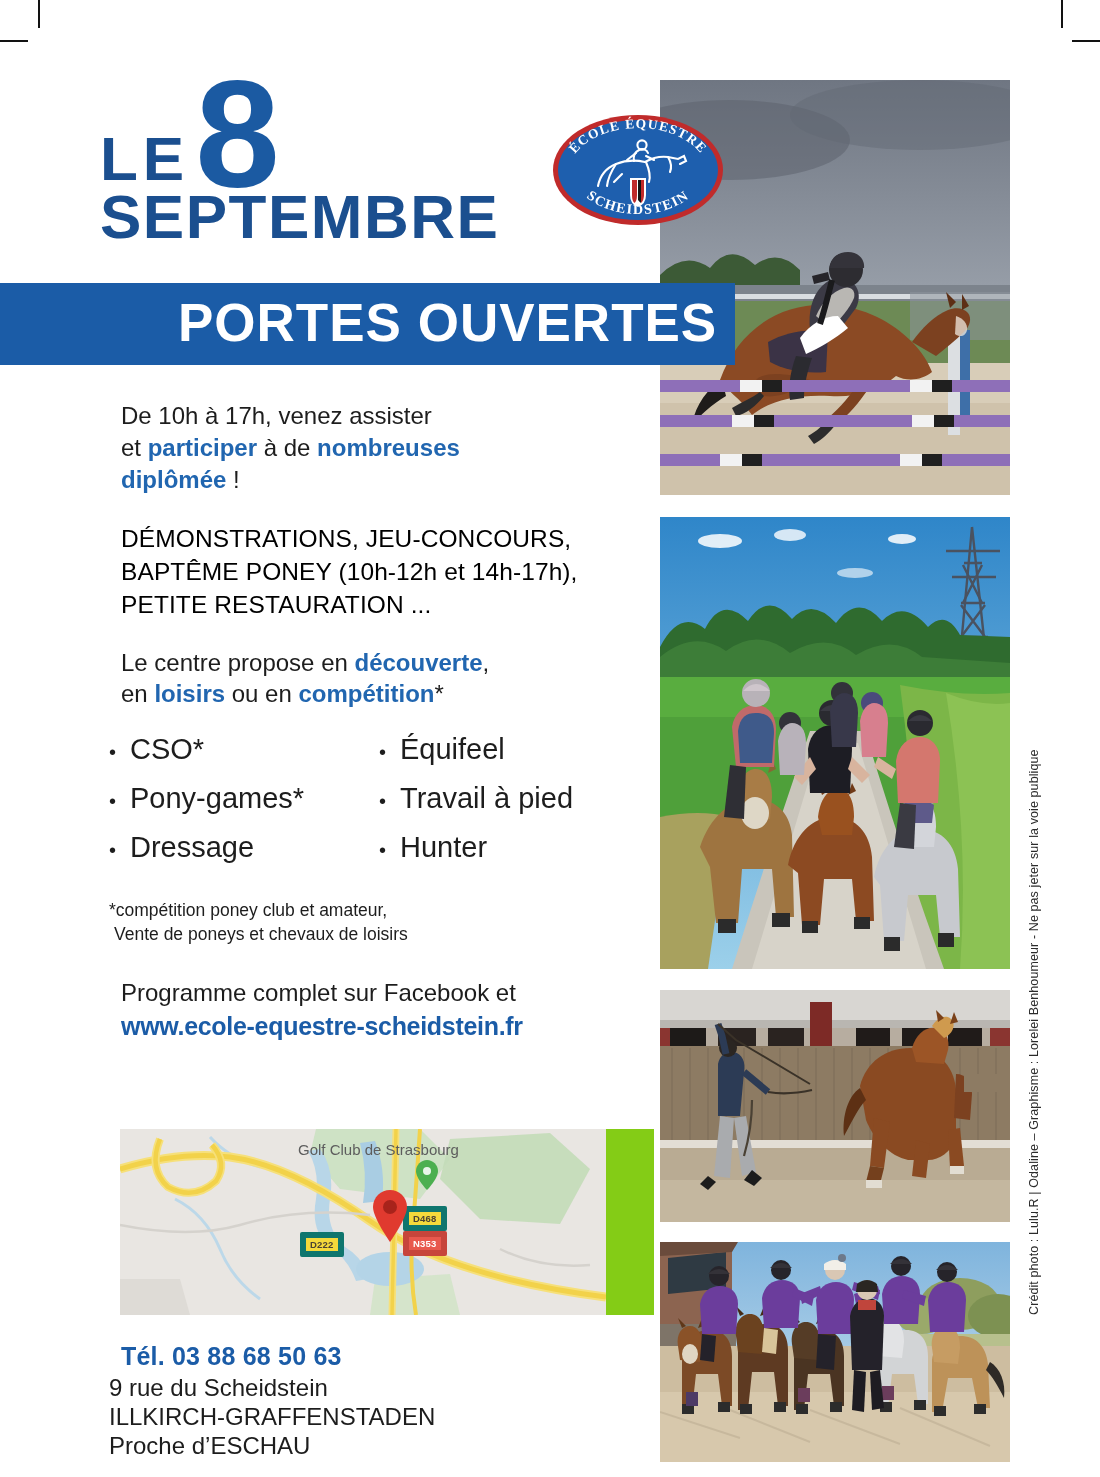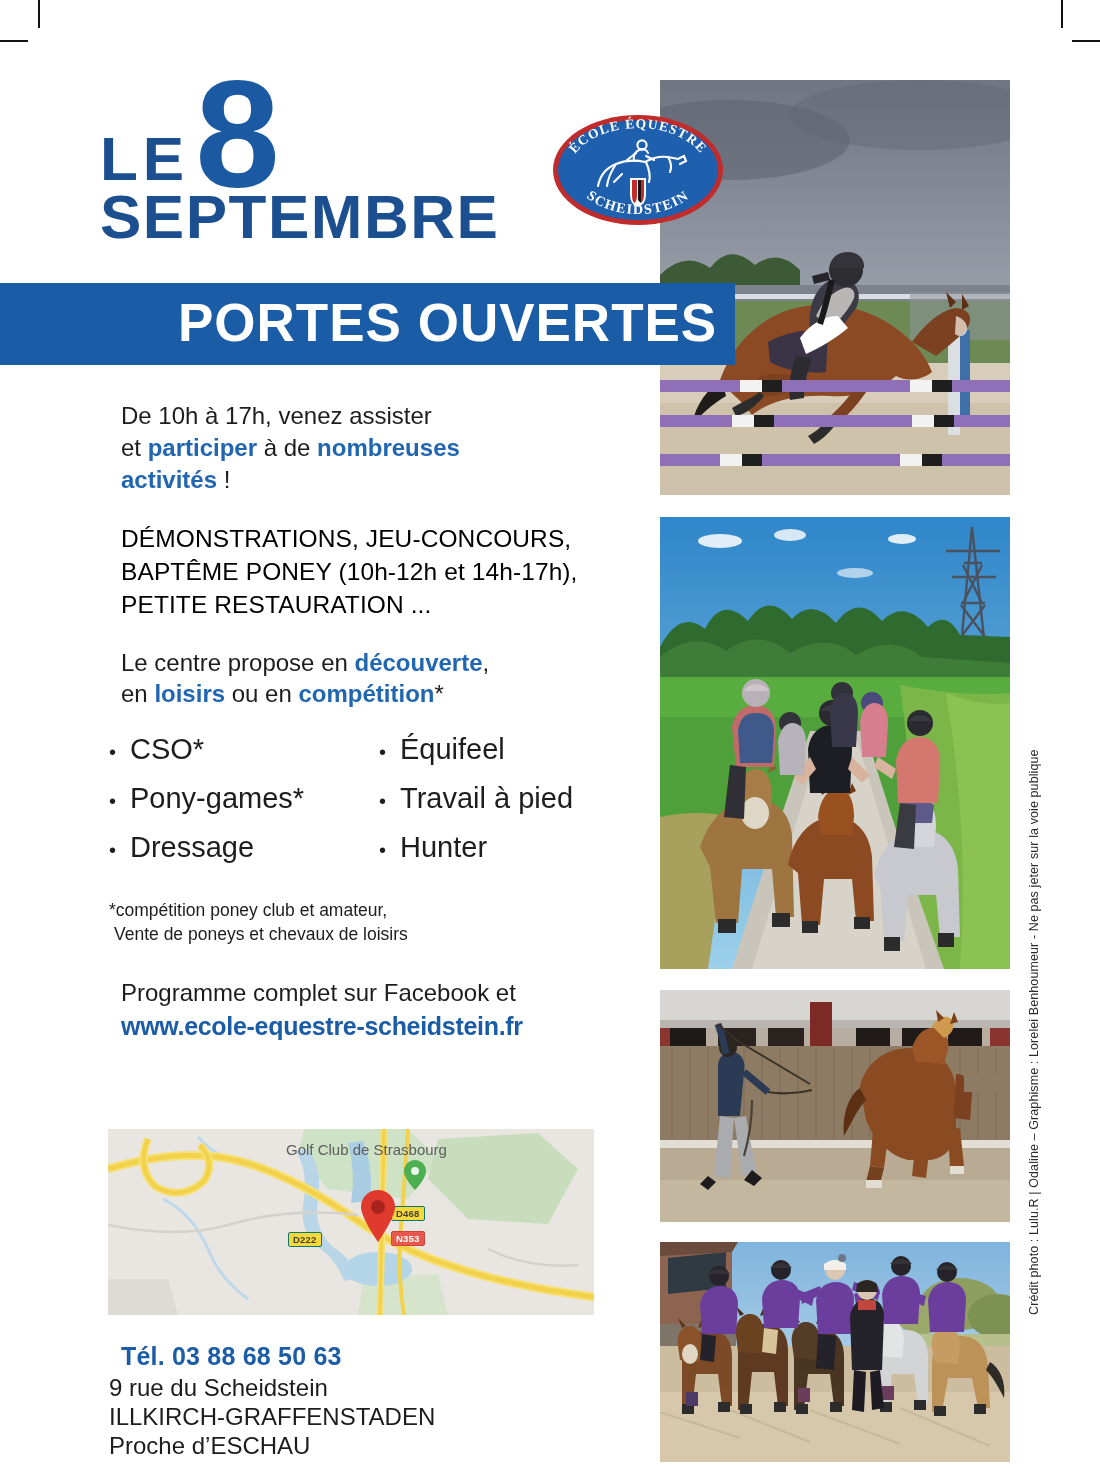--- a/index.html
+++ b/index.html
@@ -77,32 +77,32 @@
   .footnote { font-size:17.5px; line-height:1.38; color:#1d1d1d; margin:0 0 30px 0; }
   .footnote .ind { padding-left:5px; display:block; }
 
   .link {
     font-size:25px; font-weight:bold; color:#1b5ca7;
     letter-spacing:-0.3px; display:block; margin-top:2px;
   }
 
   
   .map {
-    position:absolute; left:108px; top:1129px;
-    width:486px; height:186px; overflow:hidden;
+    position:absolute; left:120px; top:1129px;
+    width:534px; height:186px; overflow:hidden;
     background:#84cc16;
   }
   .map svg { display:block; }
   .map-label {
     position:absolute; font-size:15px; color:#5d5d5d;
     font-family:"Liberation Sans", sans-serif;
   }
   .road-badge {
     position:absolute; font-size:9.5px; font-weight:bold;
-    color:#4a4233; background:#f5d93b; border:1px solid #0f766e;
+    color:#4a4233; background:#f5d93b; border:6px solid #0f766e;
     padding:1px 4px; border-radius:2px; letter-spacing:0.2px;
   }
   .road-badge.red { background:#e8584d; color:#ffffff; border-color:#c7453b; }
 
   
   .contact { position:absolute; left:109px; top:1342px; width:480px; }
   .tel { font-size:25px; font-weight:bold; color:#1b5ca7; margin:0 0 3px 12px; letter-spacing:0.2px; }
   .addr { font-size:24px; line-height:1.2; color:#1d1d1d; margin:0; }
 
   
@@ -180,21 +180,21 @@
   </div>
 
   <div class="banner"></div>
   <div class="banner-text">PORTES OUVERTES</div>
 
   <div class="body-col">
 
     <p class="para">
       <span>De 10h à 17h, venez assister</span><br>
       <span>et </span><span class="accent">participer</span><span> à de </span><span class="accent">nombreuses</span><br>
-      <span class="accent">activités</span><span> !</span>
+      <span class="accent">diplômée</span><span> !</span>
     </p>
 
     <p class="para caps">
       <span>DÉMONSTRATIONS,  JEU-CONCOURS,</span><br>
       <span>BAPTÊME PONEY (10h-12h et 14h-17h),</span><br>
       <span>PETITE RESTAURATION ...</span>
     </p>
 
     <p class="para tight">
       <span>Le centre propose en </span><span class="accent">découverte</span><span>,</span><br>

